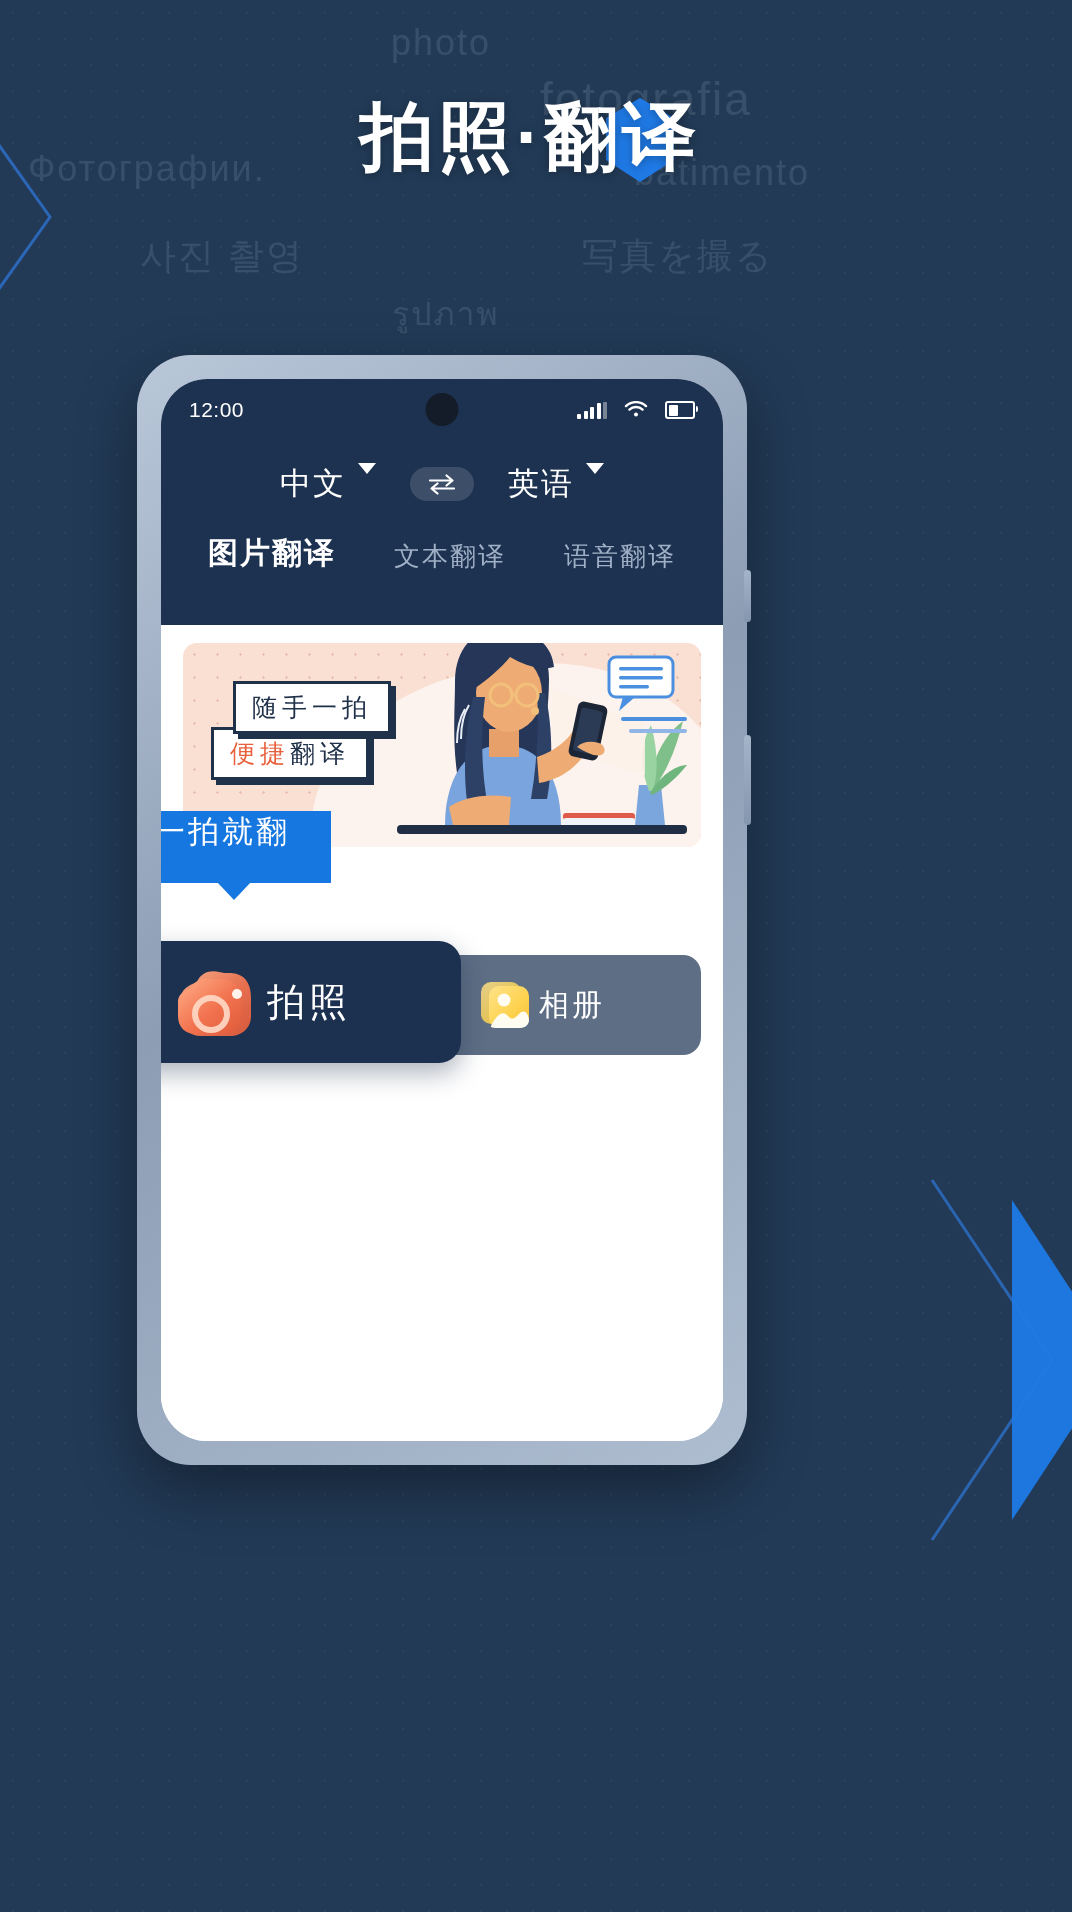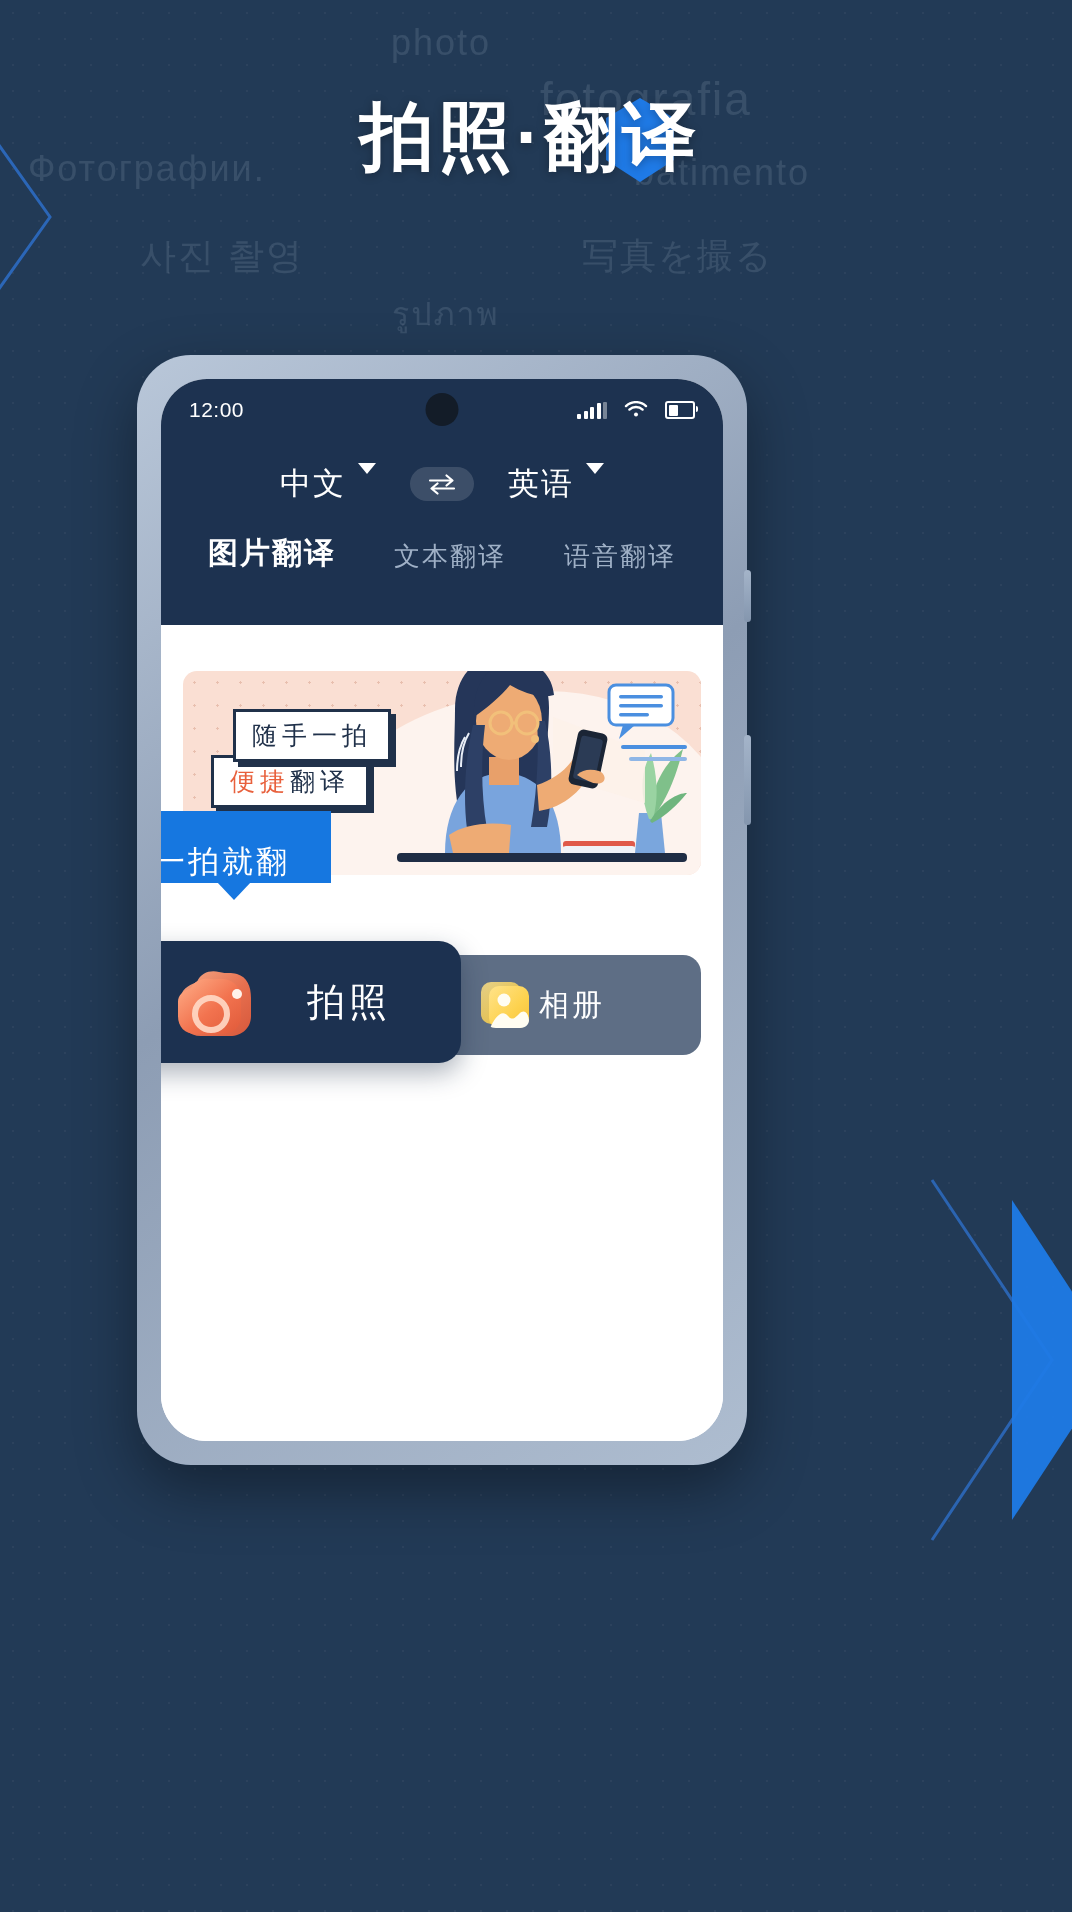--- a/index.html
+++ b/index.html
@@ -67,48 +67,48 @@
     display:flex;align-items:center;justify-content:center;}
   .swap svg{display:block}
 
   .tabs{display:flex;align-items:flex-end;justify-content:center;gap:58px;padding-top:28px;}
   .tab{color:#9fb0c6;font-size:26px;letter-spacing:2px;padding-bottom:6px;}
   .tab.active{color:#fff;font-size:30px;font-weight:700;}
 
   .content{background:#fff;height:calc(100% - 246px);position:relative;}
 
   .banner{position:absolute;left:22px;right:22px;top:18px;height:204px;border-radius:14px;
-    overflow:hidden;background:#fadfd3;margin-top:28px;}
+    overflow:hidden;background:#fadfd3;}
   .banner .bdots{position:absolute;inset:0;
     background-image:radial-gradient(rgba(198,132,107,.35) 1.3px,transparent 1.4px);
     background-size:23px 23px;}
   .blob{position:absolute;right:-30px;top:20px;width:420px;height:280px;
     background:#fdf3ee;border-radius:56% 44% 50% 50%/60% 52% 48% 40%;}
   .tagbox{position:absolute;background:#fff;border:3px solid #20314a;
     box-shadow:5px 5px 0 #20314a;font-size:25px;letter-spacing:5px;color:#20314a;
     padding:7px 16px;font-weight:500;}
   .tag1{left:50px;top:38px;z-index:3;}
   .tag2{left:28px;top:84px;z-index:2;}
   .tag2 .hl{color:#e8603c;}
   .cover-note{position:absolute;left:120px;top:215px;font-size:19px;color:#20314a;
     letter-spacing:3px;}
 
   .illus{position:absolute;right:14px;bottom:0;width:310px;height:250px;}
 
   
   .tooltip{position:absolute;left:-48px;top:316px;width:218px;height:72px;
     background:#1677e0;color:#fff;font-size:31px;letter-spacing:3px;
-    display:flex;align-items:flex-end;justify-content:center;z-index:20;}
+    display:flex;align-items:flex-start;justify-content:center;z-index:20;}
   .tooltip .arrow{position:absolute;left:104px;bottom:-17px;width:0;height:0;
     border-left:17px solid transparent;border-right:17px solid transparent;
     border-top:18px solid #1677e0;}
   .btn-cam{position:absolute;left:-48px;top:316px;width:348px;height:122px;border-radius:22px;
     background:#1c3150;display:flex;align-items:center;z-index:18;
     box-shadow:0 10px 26px rgba(20,38,64,.35);}
-  .btn-cam .lbl{color:#fff;font-size:38px;letter-spacing:4px;margin-left:40px;}
+  .btn-cam .lbl{color:#fff;font-size:38px;letter-spacing:4px;}
   .btn-alb{position:absolute;right:22px;top:330px;width:262px;height:100px;border-radius:18px;
     background:#5e6e85;display:flex;align-items:center;}
   .btn-alb .lbl{color:#fff;font-size:30px;letter-spacing:3px;}
   .icon-wrap{margin-left:58px;display:flex;align-items:center;}
   .icon-wrap2{margin-left:34px;display:flex;align-items:center;}
 </style>
 </head>
 <body>
 
 <div class="stage">

